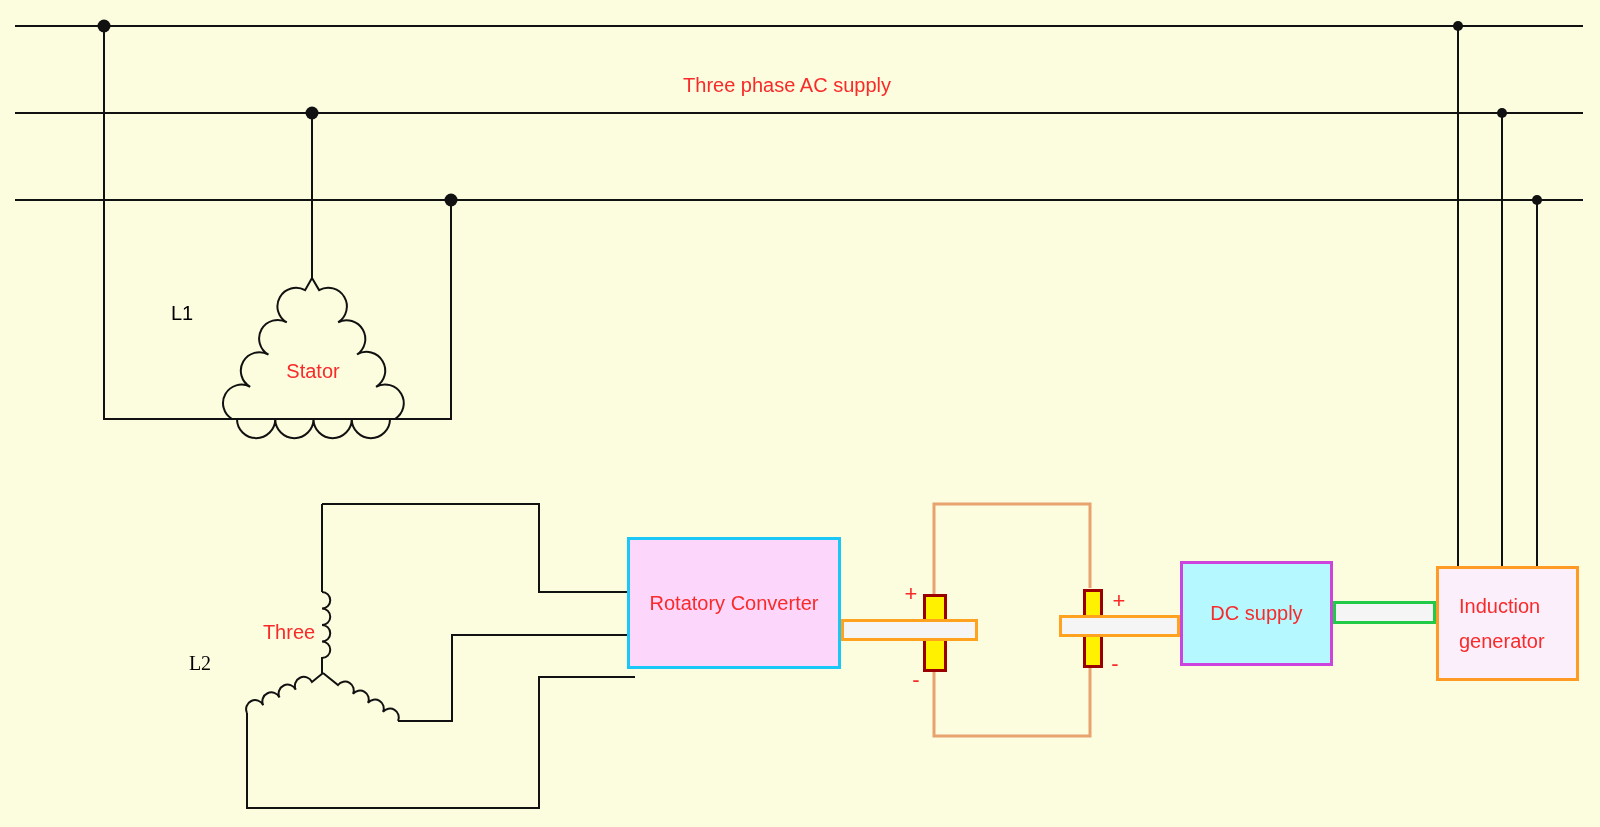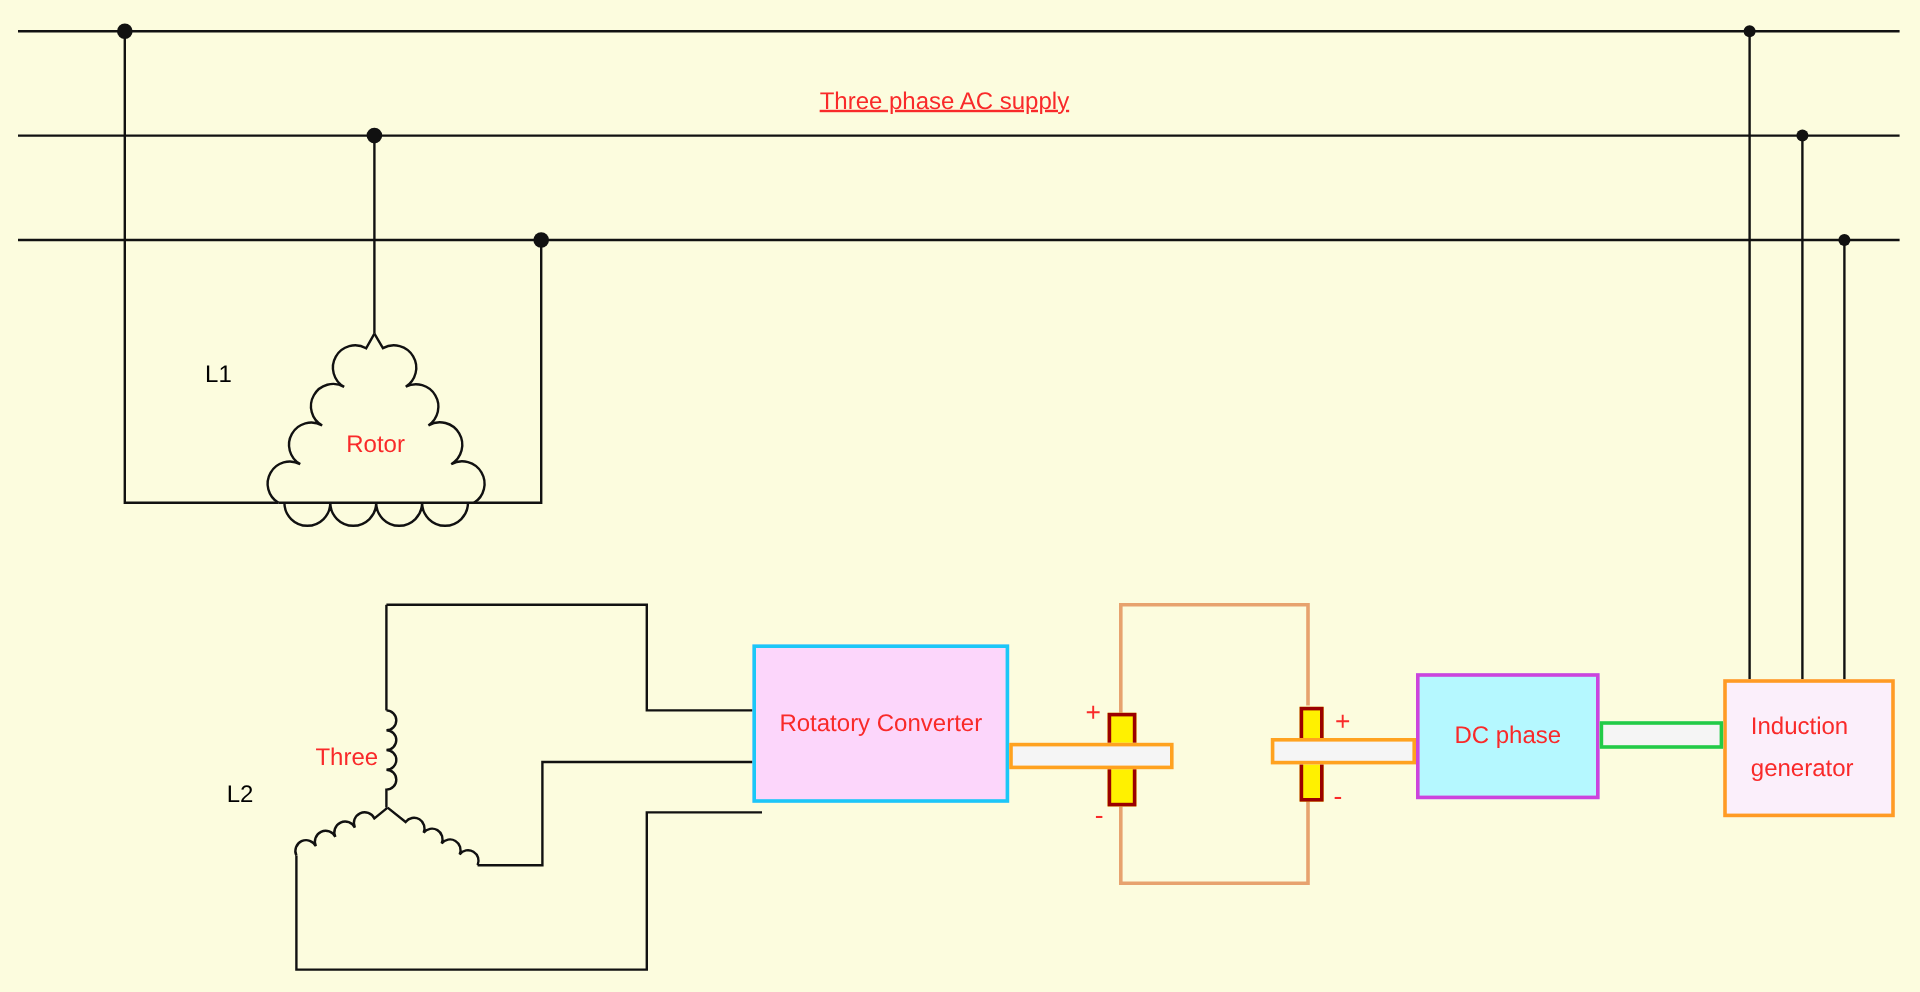--- a/index.html
+++ b/index.html
@@ -98,38 +98,38 @@
       <path d="M934 594 V504 H1090 V588"></path>
       <path d="M934 672 V736 H1090 V667"></path>
     </g>
   </svg>
 
   <div class="box converter-box">
     <span class="red">Rotatory Converter</span>
   </div>
 
   <div class="box motor-box">
-    <span class="red">DC phase</span>
+    <span class="red">DC supply</span>
   </div>
 
   <div class="box generator-box">
     <span class="red">Induction</span>
     <span class="red">generator</span>
   </div>
 
   <div class="brush brush1"></div>
   <div class="brush brush2"></div>
   <div class="shaft shaft1"></div>
   <div class="shaft shaft2"></div>
   <div class="shaft shaft-green"></div>
 
-  <div class="lbl red" style="left:787px;top:85px;text-decoration:underline;">Three phase AC supply</div>
+  <div class="lbl red" style="left:787px;top:85px;">Three phase AC supply</div>
   <div class="lbl green" style="left:182px;top:313px;">L1</div>
-  <div class="lbl red" style="left:313px;top:371px;">Rotor</div>
-  <div class="lbl green" style="left:200px;top:663px;">L2</div>
+  <div class="lbl red" style="left:313px;top:371px;">Stator</div>
+  <div class="lbl green" style="left:200px;top:663px;font-family:Liberation Serif, serif;">L2</div>
   <div class="lbl red" style="left:289px;top:632px;">Three</div>
 
   <div class="lbl red sign" style="left:911px;top:594px;">+</div>
   <div class="lbl red sign" style="left:916px;top:680px;">-</div>
   <div class="lbl red sign" style="left:1119px;top:601px;">+</div>
   <div class="lbl red sign" style="left:1115px;top:664px;">-</div>
 
 </div>
 
 </body></html>

